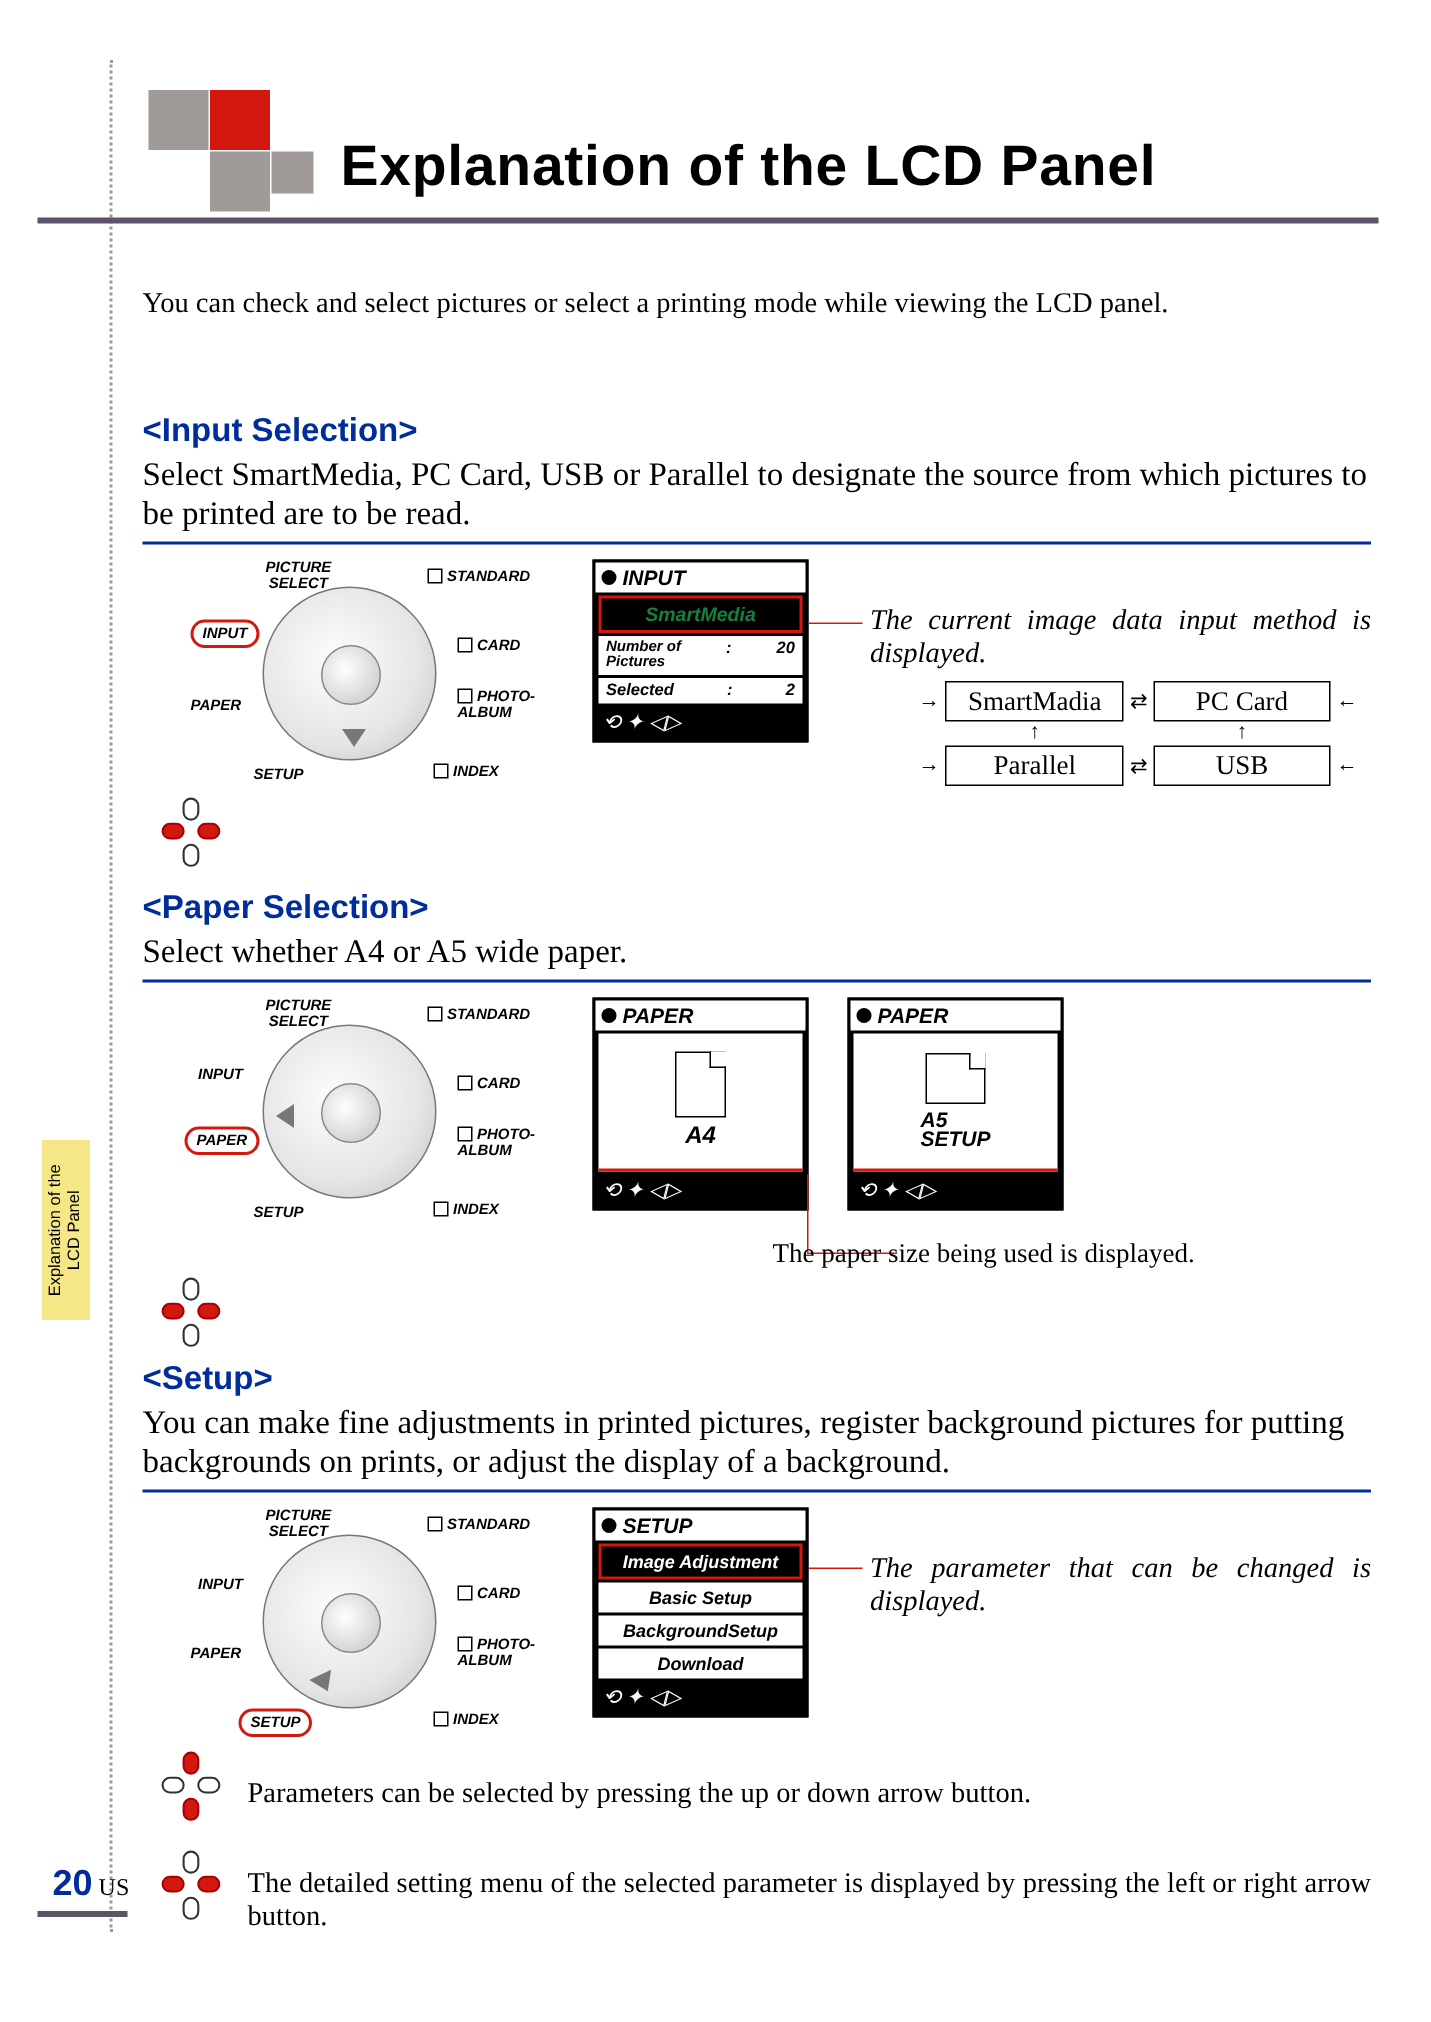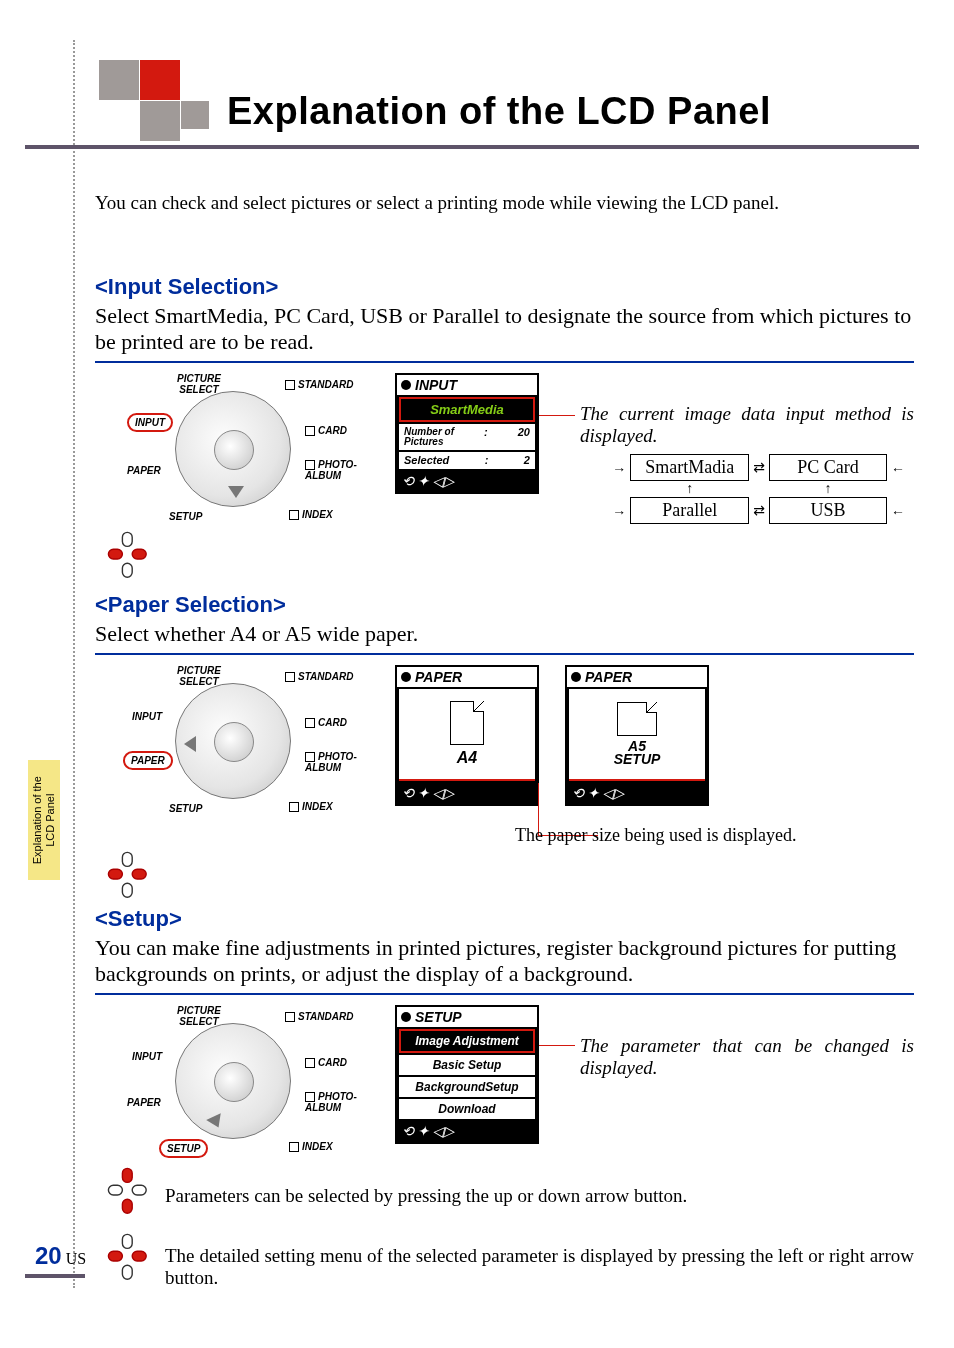--- a/index.html
+++ b/index.html
@@ -37,29 +37,29 @@
   .wheel .tri { position: absolute; width: 0; height: 0; }
   .tri.down { left: 52px; bottom: 8px; border-left: 8px solid transparent; border-right: 8px solid transparent; border-top: 12px solid #777; }
   .tri.left { left: 8px; top: 52px; border-top: 8px solid transparent; border-bottom: 8px solid transparent; border-right: 12px solid #777; }
   .wlabel { position: absolute; font-family: Arial, Helvetica, sans-serif; font-size: 10px; font-weight: 700; }
   .wlabel.cap { padding: 2px 6px; border: 2px solid #d3190f; border-radius: 10px; }
   .wlabel .ico { display: inline-block; width: 10px; height: 10px; border: 1px solid #000; margin-right: 3px; vertical-align: middle; }
   
   .lcd { position: absolute; left: 300px; top: 0; width: 144px; background: #000; border: 2px solid #000; }
   .lcd .hdr { background: #fff; color: #000; font-family: Arial, Helvetica, sans-serif; font-weight: 900; font-size: 14px; padding: 2px 4px; display: flex; align-items: center; gap: 4px; }
   .lcd .hdr::before { content: ""; width: 10px; height: 10px; background: #000; border-radius: 50%; display: inline-block; }
-  .lcd .bar-sel { background: #000; color: #84cc16; font-family: Arial, Helvetica, sans-serif; font-weight: 700; font-size: 13px; text-align: center; padding: 3px 0; border: 2px solid #d3190f; margin: 2px; }
+  .lcd .bar-sel { background: #000; color: #15803d; font-family: Arial, Helvetica, sans-serif; font-weight: 700; font-size: 13px; text-align: center; padding: 3px 0; border: 2px solid #d3190f; margin: 2px; }
   .lcd .row { background: #fff; font-family: Arial, Helvetica, sans-serif; font-weight: 700; font-size: 11px; padding: 3px 5px; display: flex; justify-content: space-between; line-height: 1; margin: 0 2px 2px 2px; }
   .lcd .row .lbl2 { font-size: 10px; line-height: 1; }
   .lcd .ftr { background: #000; color: #fff; padding: 2px 5px; font-size: 14px; }
   .lcd .paper-body { background: #fff; margin: 2px; height: 92px; display: flex; flex-direction: column; align-items: center; justify-content: center; gap: 4px; border-bottom: 2px solid #d3190f; }
   .lcd .paper-body .sheet { width: 34px; height: 44px; border: 1px solid #000; position: relative; }
   .lcd .paper-body .sheet::after { content: ""; position: absolute; right: -1px; top: -1px; width: 10px; height: 10px; background: linear-gradient(135deg, #fff 49%, #000 50%, #fff 51%); border-left: 1px solid #000; border-bottom: 1px solid #000; }
   .lcd .paper-body .pt { font-family: Arial, Helvetica, sans-serif; font-weight: 900; font-size: 16px; }
-  .lcd .paper-body .pt.sm { font-size: 14px; line-height: 0.95; text-align: center; }
+  .lcd .paper-body .pt.sm { font-size: 14px; line-height: 0.95; text-align: left; }
   .lcd .item { background: #fff; color: #000; font-family: Arial, Helvetica, sans-serif; font-weight: 700; font-size: 12px; text-align: center; margin: 2px; padding: 3px 0; }
   .lcd .item.sel { background: #000; color: #fff; border: 2px solid #d3190f; }
   .redline { position: absolute; border-top: 1px solid #d3190f; }
   .flowtbl { position: absolute; right: 5px; top: 180px; }
   .flowtbl table { border-collapse: separate; border-spacing: 0; }
   .flowtbl td.cell { border: 1px solid #000; font-size: 18px; text-align: center; padding: 2px 14px; min-width: 118px; }
   .flowtbl td.arr { font-size: 14px; padding: 0 4px; }
   .dpad { position: absolute; left: 12px; width: 42px; }
   .dpad svg { width: 42px; height: auto; }
   .notep { font-size: 19px; text-align: justify; }

